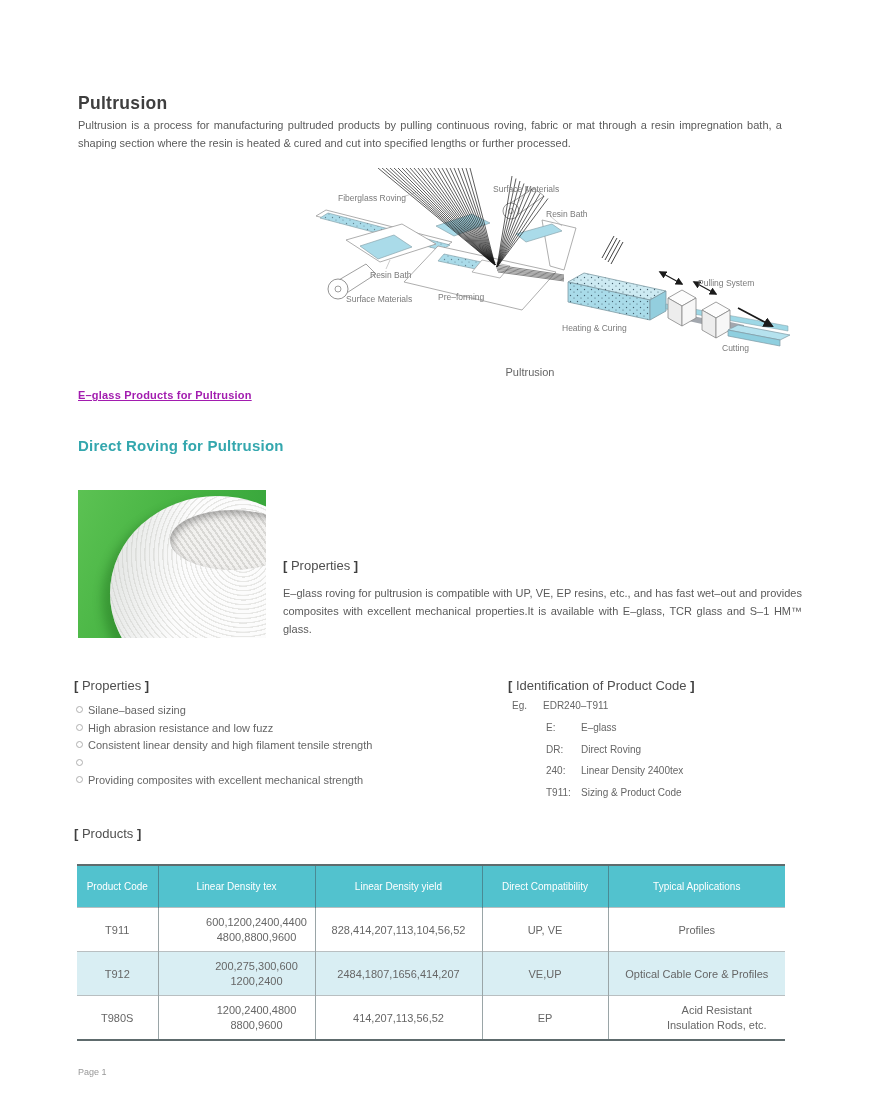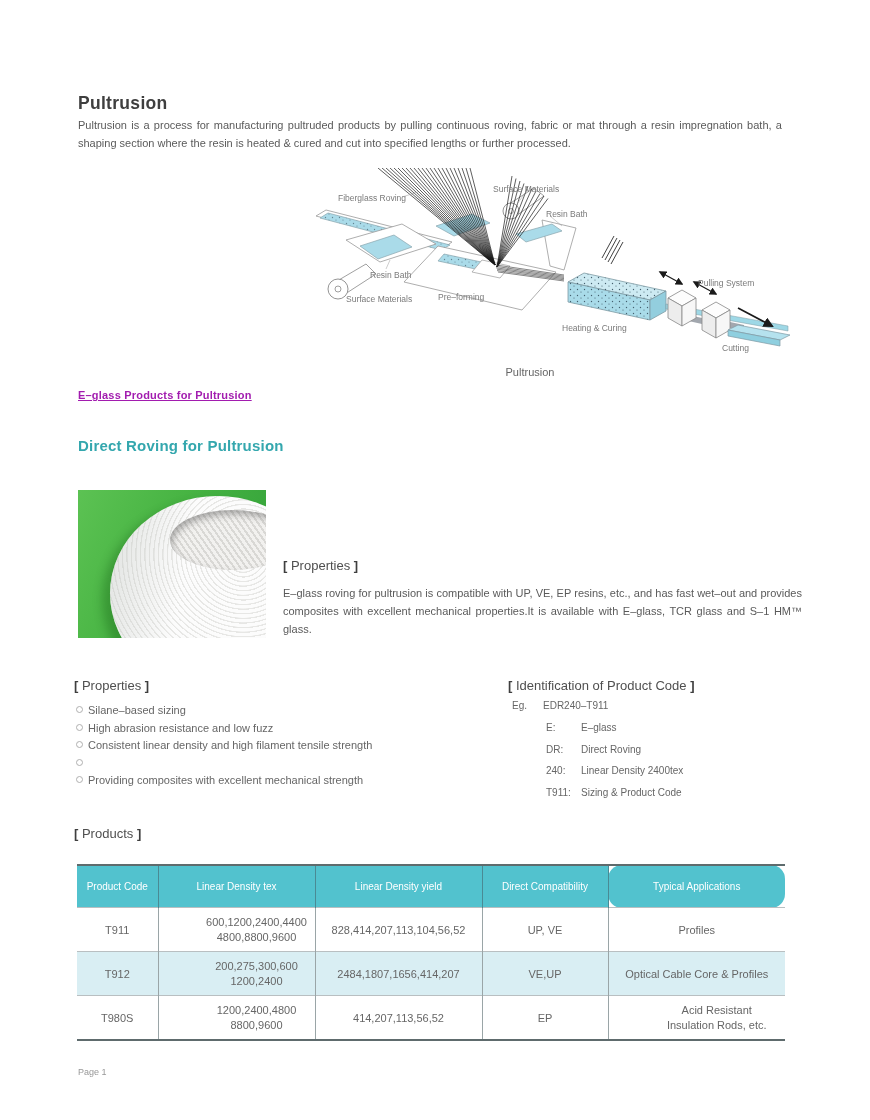--- a/index.html
+++ b/index.html
@@ -24,21 +24,21 @@
   .ident-eg{position:absolute;left:4px;top:0;}
   .ident-code{position:absolute;left:35px;top:0;}
   .ident-row{position:absolute;left:38px;white-space:nowrap;}
   .ident-key{display:inline-block;width:35px;}
 
   table.products{border-collapse:collapse;table-layout:fixed;width:708px;
                  border-top:2px solid #5e6b6d;border-bottom:2px solid #5e6b6d;}
   table.products th{background:#52c2ce;color:#fff;font-weight:normal;font-size:10px;
                     height:39px;border-left:1px solid #4a8a94;border-right:1px solid #4a8a94;margin-top:40px;}
   table.products th:first-child{border-left:none;}
-  table.products th:last-child{border-right:none;border-radius:14px;}
+  table.products th:last-child{border-right:none;}
   table.products td{font-size:11px;color:#666;text-align:center;height:43px;
                     border-left:1px solid #9aa5a7;border-right:1px solid #9aa5a7;
                     border-top:1px solid #b9bfc1;padding:0 2px;}
   table.products td:first-child{border-left:none;}
   table.products td:last-child{border-right:none;}
   tr.hl td{background:#d9eef3;}
   .cell-line{line-height:15px;margin-left:40px;}
 
   .photo{left:78px;top:490px;width:188px;height:148px;overflow:hidden;
          background:linear-gradient(115deg,#5cc253 0%,#46b342 45%,#2f9e38 100%);}

